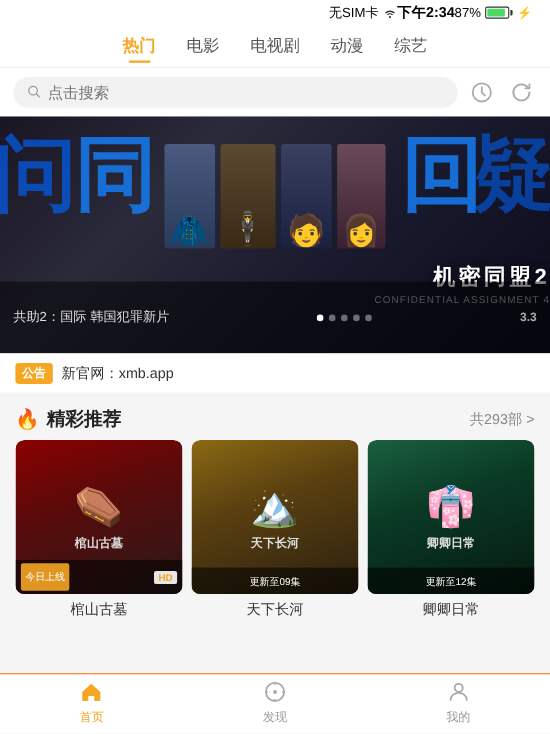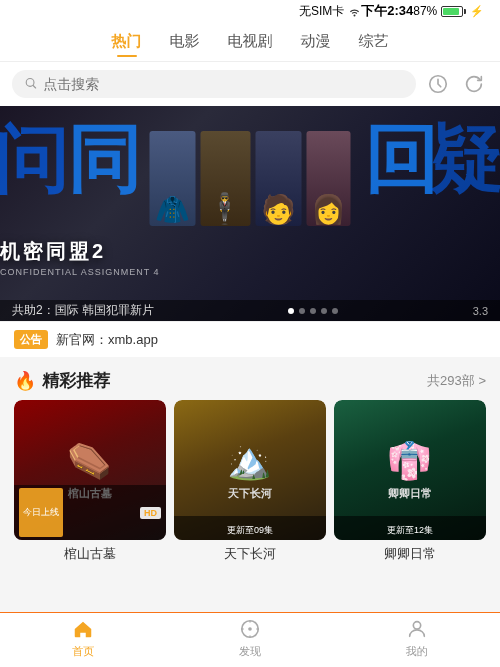--- a/index.html
+++ b/index.html
@@ -116,39 +116,39 @@
       width: 100%;
       height: 215px;
       position: relative;
       overflow: hidden;
       background: #1a1a2e;
     }
     .banner-bottom {
       position: absolute;
       bottom: 0; left: 0; right: 0;
       background: rgba(0,0,0,0.5);
-      padding: 2px 12px;
+      padding: 24px 12px;
       display: flex;
       align-items: center;
       justify-content: space-between;
     }
     .banner-subtitle {
       font-size: 12px;
       color: #ddd;
     }
     .banner-dots {
       display: flex; gap: 5px; align-items: center;
     }
     .dot {
       width: 6px; height: 6px; border-radius: 50%;
       background: rgba(255,255,255,0.4);
     }
     .dot.active { background: #fff; }
     .banner-date {
-      font-size: 11px; color: #aaa;
+      font-size: 11px; color: #aaa; font-weight: bold;
     }
 
     
     .announcement {
       background: #fff;
       padding: 8px 14px;
       display: flex;
       align-items: center;
       gap: 8px;
       border-top: 1px solid #f0f0f0;
@@ -323,21 +323,21 @@
 
   <div style="position:absolute;right:-5px;top:15px;font-size:75px;font-weight:900;color:rgba(0,100,255,0.55);line-height:1;">疑</div>
 
   <div style="position:absolute;top:25px;left:50%;transform:translateX(-50%);display:flex;gap:5px;">
     <div style="width:46px;height:95px;background:linear-gradient(180deg,#4a5a80,#2a3a5a);border-radius:3px;overflow:hidden;display:flex;align-items:flex-end;justify-content:center;font-size:28px;">🧥</div>
     <div style="width:50px;height:95px;background:linear-gradient(180deg,#5a4a30,#3a2a15);border-radius:3px;overflow:hidden;display:flex;align-items:flex-end;justify-content:center;font-size:30px;">🕴️</div>
     <div style="width:46px;height:95px;background:linear-gradient(180deg,#3a4060,#1a2040);border-radius:3px;overflow:hidden;display:flex;align-items:flex-end;justify-content:center;font-size:28px;">🧑</div>
     <div style="width:44px;height:95px;background:linear-gradient(180deg,#6a4a5a,#3a2030);border-radius:3px;overflow:hidden;display:flex;align-items:flex-end;justify-content:center;font-size:28px;">👩</div>
   </div>
 
-  <div style="position:absolute;bottom:44px;left:0;right:0;text-align:left;margin-top:37px;">
+  <div style="position:absolute;bottom:44px;left:0;right:0;text-align:right;margin-top:37px;">
     <div style="font-size:20px;font-weight:800;color:#fff;letter-spacing:3px;text-shadow:0 2px 10px rgba(0,0,0,0.8);">机密同盟2</div>
     <div style="font-size:9px;color:rgba(255,255,255,0.6);letter-spacing:1px;margin-top:2px;">CONFIDENTIAL ASSIGNMENT 4</div>
   </div>
 
   <div class="banner-bottom">
     <span class="banner-subtitle">共助2：国际  韩国犯罪新片</span>
     <div class="banner-dots">
       <div class="dot active"></div>
       <div class="dot"></div>
       <div class="dot"></div>
@@ -365,21 +365,21 @@
 
   <div class="movie-grid">
 
     <div class="movie-card">
       <div class="movie-thumb movie1-bg">
         <div style="width:100%;height:100%;display:flex;flex-direction:column;align-items:center;justify-content:center;background:linear-gradient(160deg,#8B0000 0%,#5a0a0a 40%,#2a1a1a 100%);">
           <span style="font-size:36px;">⚰️</span>
           <span style="font-size:11px;color:#ddd;margin-top:4px;text-align:center;padding:0 4px;font-weight:600;">棺山古墓</span>
         </div>
         <div style="position:absolute;bottom:0;left:0;right:0;background:rgba(0,0,0,0.55);padding:3px 5px;display:flex;justify-content:space-between;align-items:center;">
-          <span style="background:rgba(245,166,35,0.9);color:#fff;font-size:9px;padding:18px 4px;border-radius:2px;">今日上线</span>
+          <span style="background:rgba(245,166,35,0.9);color:#fff;font-size:9px;padding:6px 4px;border-radius:2px;">今日上线</span>
           <span style="background:rgba(255,255,255,0.9);color:#f5a623;font-size:9px;padding:1px 4px;border-radius:2px;font-weight:700;">HD</span>
         </div>
       </div>
       <div class="movie-title">棺山古墓</div>
     </div>
 
     <div class="movie-card">
       <div class="movie-thumb movie2-bg">
         <div style="width:100%;height:100%;display:flex;flex-direction:column;align-items:center;justify-content:center;background:linear-gradient(160deg,#8B6914 0%,#5a4010 40%,#2a2010 100%);">
           <span style="font-size:36px;">🏔️</span>

